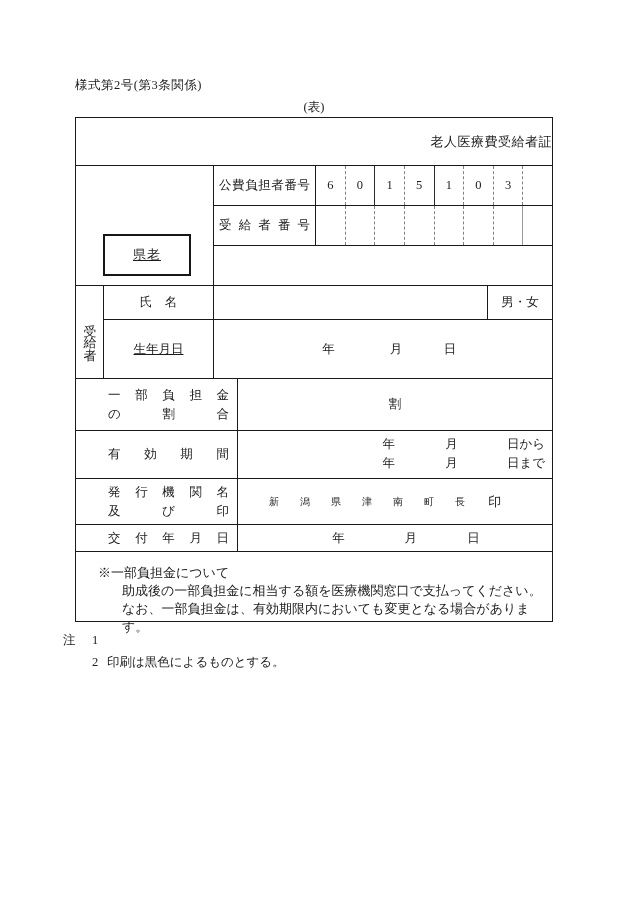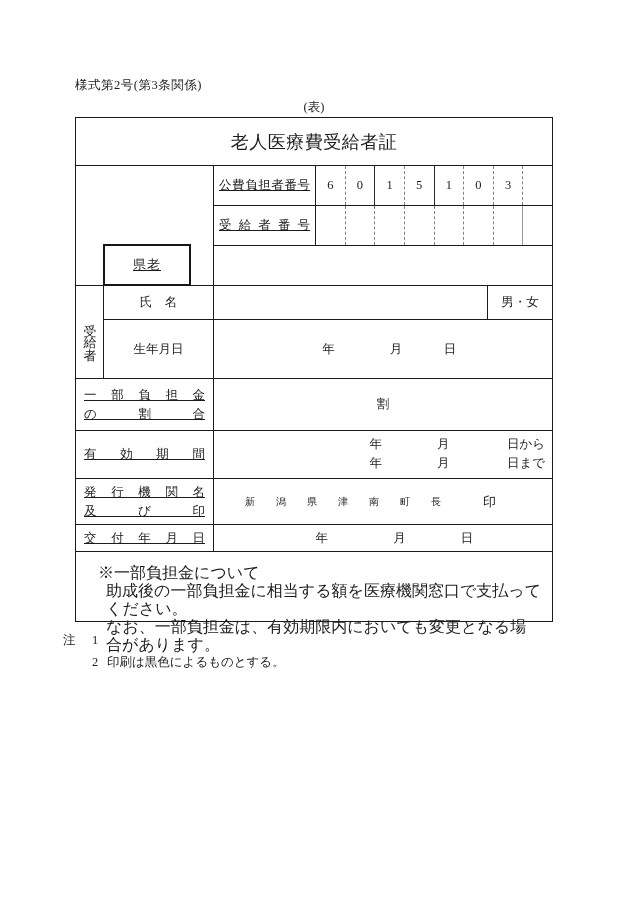--- a/index.html
+++ b/index.html
@@ -7,78 +7,78 @@
   body { font-family:"Liberation Serif","DejaVu Serif",serif; color:#1c1c1c; }
   .page { position:relative; width:618px; height:903px; background:#ffffff; overflow:hidden; }
 
   .form-number { position:absolute; left:75px; top:77px; font-size:12.5px; letter-spacing:.5px; }
   .face-label  { position:absolute; left:75px; top:99px; width:478px; text-align:center; font-size:12.5px; }
 
   .cert { position:absolute; left:75px; top:117px; width:478px; height:505px; border:1px solid #1a1a1a; }
   .band { position:absolute; left:0; right:0; border-bottom:1px solid #1a1a1a; }
 
   
-  .band-title { top:0; height:48px; display:flex; align-items:center; justify-content:center; font-size:18px; letter-spacing:.5px; }
+  .band-title { top:0; height:48px; display:flex; align-items:center; justify-content:flex-end; font-size:13px; letter-spacing:.5px; }
 
   
   .band-numbers { top:48px; height:120px; display:flex; }
   .stamp-cell { width:138px; border-right:1px solid #1a1a1a; position:relative; }
-  .stamp-box { position:absolute; left:27px; top:78px; width:88px; height:42px; border:2px solid #161616; display:flex; align-items:center; justify-content:center; font-size:13px; letter-spacing:1px;text-decoration:underline; }
+  .stamp-box { position:absolute; left:27px; top:68px; width:88px; height:42px; border:2px solid #161616; display:flex; align-items:center; justify-content:center; font-size:13px; letter-spacing:1px;text-decoration:underline; }
   .numcol { flex:1; display:flex; flex-direction:column; }
   .numrow { height:40px; display:flex; border-bottom:1px solid #1a1a1a; }
   .numrow.last { border-bottom:none; flex:1; }
   .numlabel { width:102px; border-right:1px solid #1a1a1a; display:flex; align-items:center; padding:0 5px; font-size:12.5px; }
-  .jl { width:100%; text-align:justify; text-align-last:justify; text-justify:inter-character;text-decoration:underline; }
+  .jl { width:100%; text-align:justify; text-align-last:justify; text-justify:inter-character; }
   .digits { flex:1; display:flex; }
   .dcell { flex:1; text-align:center; line-height:38px; font-size:12.5px; }
   .dcell.bd { border-left:1px dashed #828282; }
   .dcell.bs { border-left:1px solid #2a2a2a; }
   .dcell.bg { border-left:1px solid #9a9a9a; }
   .open-value { flex:1; }
 
   
   .band-recipient { top:168px; height:93px; display:flex; }
   .vcell { width:28px; border-right:1px solid #1a1a1a; display:flex; align-items:center; justify-content:center; }
   .vcell span { writing-mode:vertical-rl; font-size:13px; letter-spacing:12px; }
   .rrows { flex:1; display:flex; flex-direction:column; }
   .rrow { display:flex; border-bottom:1px solid #1a1a1a; }
   .rrow.r1 { height:37px; }
   .rrow.r2 { height:34px; }
-  .rrow.r3 { flex:1; border-bottom:none; }
+  .rrow.r3 { flex:1; border-bottom:none;text-decoration:underline; }
   .rlabel { width:110px; border-right:1px solid #1a1a1a; display:flex; align-items:center; justify-content:center; font-size:12.5px; }
   .rvalue { flex:1; position:relative; }
   .sexcell { width:65px; border-left:1px solid #1a1a1a; display:flex; align-items:center; justify-content:center; font-size:12.5px; }
   .ymd { position:relative; }
   .ymd span { position:absolute; top:50%; transform:translateY(-50%); font-size:12.5px; }
 
   
   .lv { display:flex; }
-  .blabel { width:138px; border-right:1px solid #1a1a1a; display:flex; flex-direction:column; justify-content:center; padding:0 8px; font-size:12.5px; line-height:19px; }
+  .blabel { width:138px; border-right:1px solid #1a1a1a; display:flex; flex-direction:column; justify-content:center; padding:0 8px; font-size:12.5px; line-height:19px;margin-left:24px; }
   .bvalue { flex:1; position:relative; }
 
   .band-copay { top:261px; height:52px; }
   .copay-val { display:flex; align-items:center; justify-content:center; font-size:12.5px; }
 
   .band-valid { top:313px; height:48px; }
   .vp-lines { display:flex; flex-direction:column; justify-content:center; height:100%; }
   .vp-line { position:relative; height:19px; font-size:12.5px; }
   .vp-line .y { position:absolute; left:46%; }
   .vp-line .m { position:absolute; left:66%; }
   .vp-line .d { position:absolute; right:7px; }
 
   .band-issuer { top:361px; height:46px;gap:24px; }
   .issuer-name { position:absolute; left:7px; top:50%; transform:translateY(-50%); font-size:10px; letter-spacing:21px; white-space:nowrap; }
   .issuer-seal { position:absolute; left:78%; top:50%; transform:translateY(-50%); font-size:13px; }
 
   .band-issuedate { top:407px; height:27px; }
   .id-y { left:30%; } .id-m { left:53%; } .id-d { left:73%; }
   .bd-y { left:32%; } .bd-m { left:52%; } .bd-d { left:68%; }
 
-  .band-note { top:434px; height:71px; border-bottom:none; padding:12px 10px 0 22px; font-size:16px; line-height:18px; }
-  .note-lines { margin-left:8px; }
+  .band-note { top:434px; height:71px; border-bottom:none; padding:12px 10px 0 22px; font-size:13px; line-height:18px; }
+  .note-lines { margin-left:24px; }
 
   .footnotes { position:absolute; left:63px; top:629px; font-size:12.5px; line-height:22px; }
   .fline { display:flex; }
   .fprefix { width:29px; }
   .fnum { width:15px; }
 </style>
 </head>
 <body>
 
 <div class="page">

